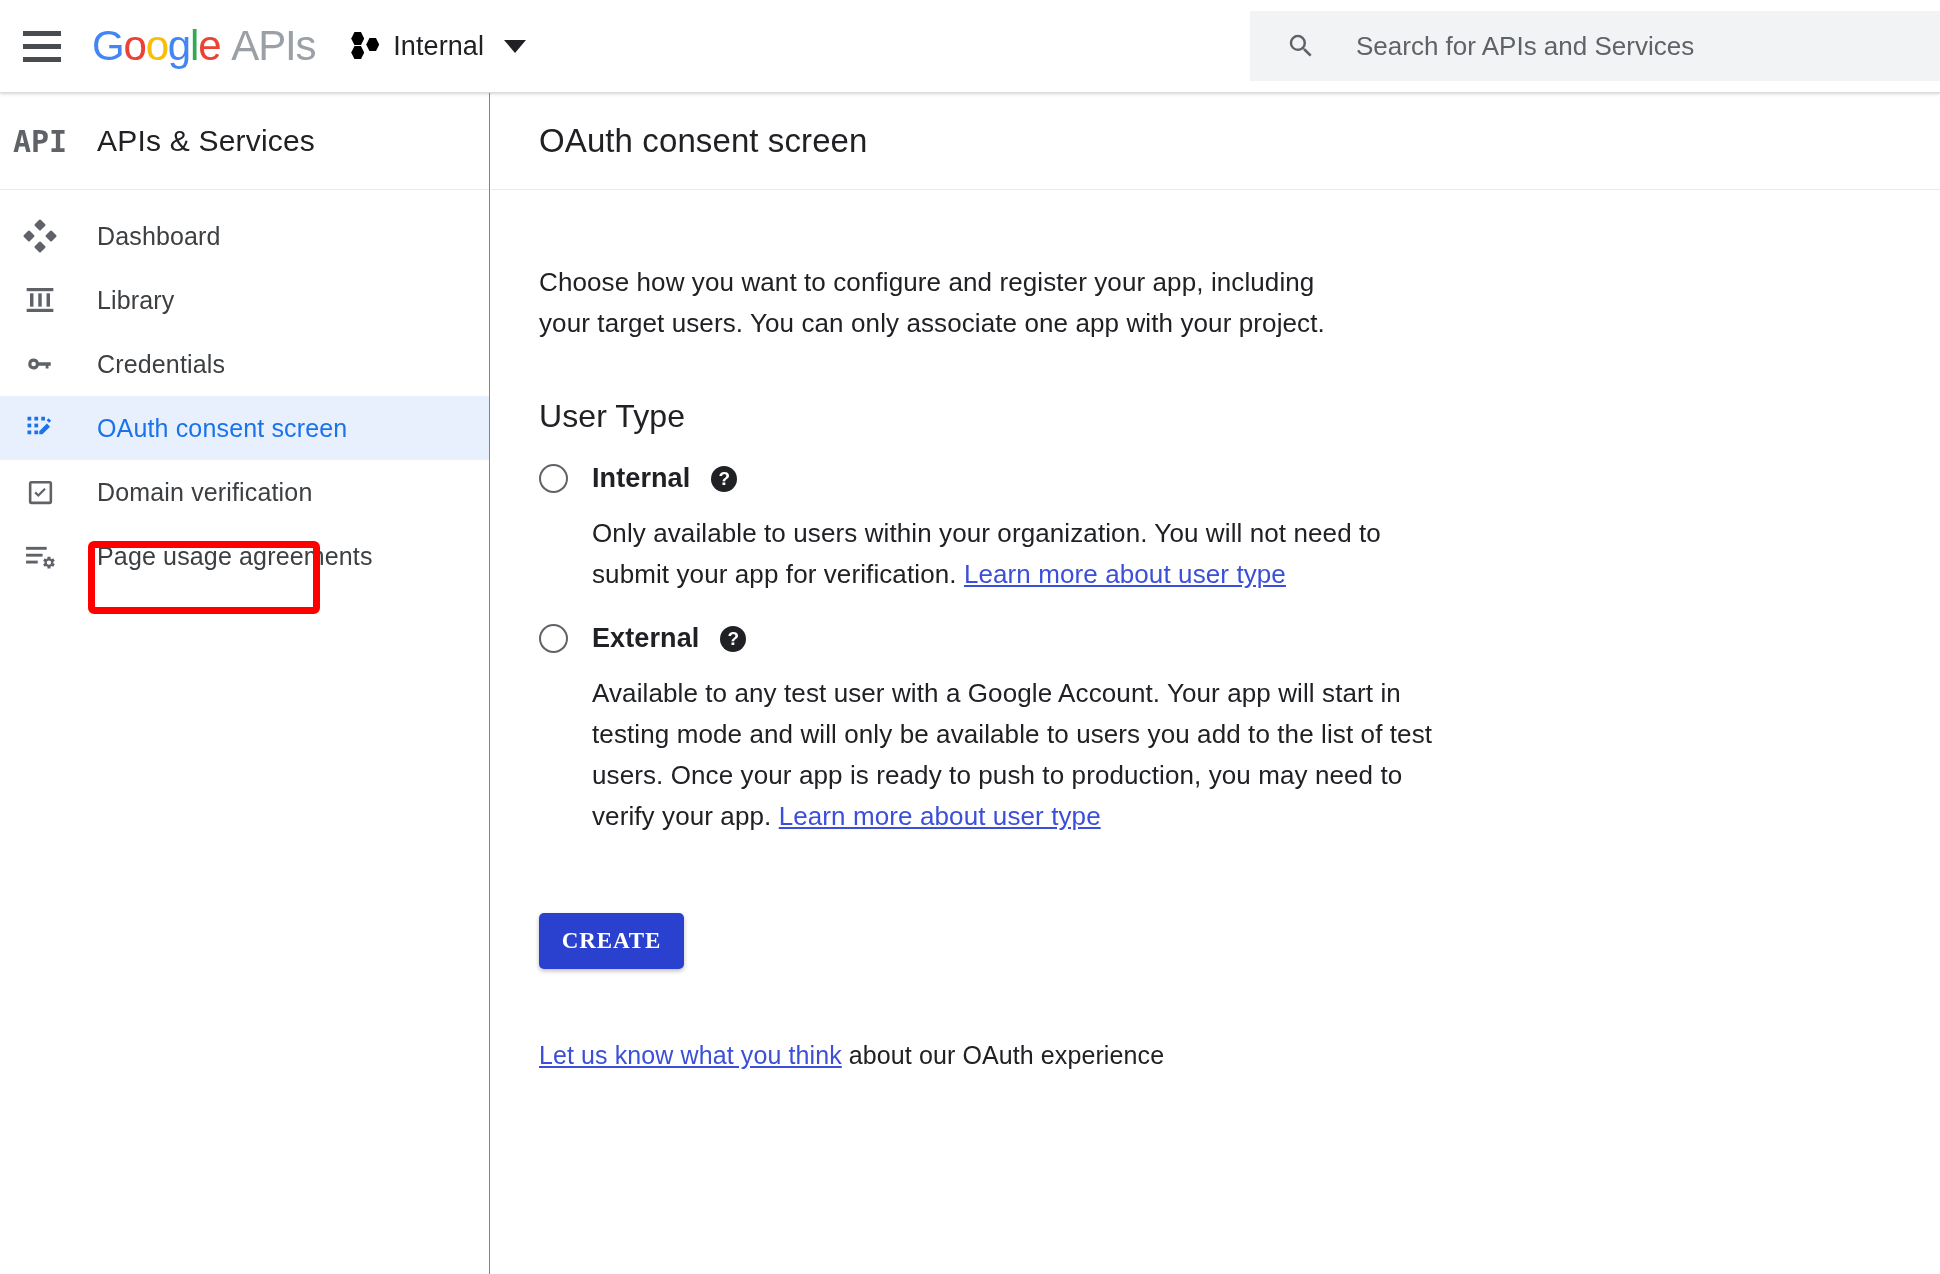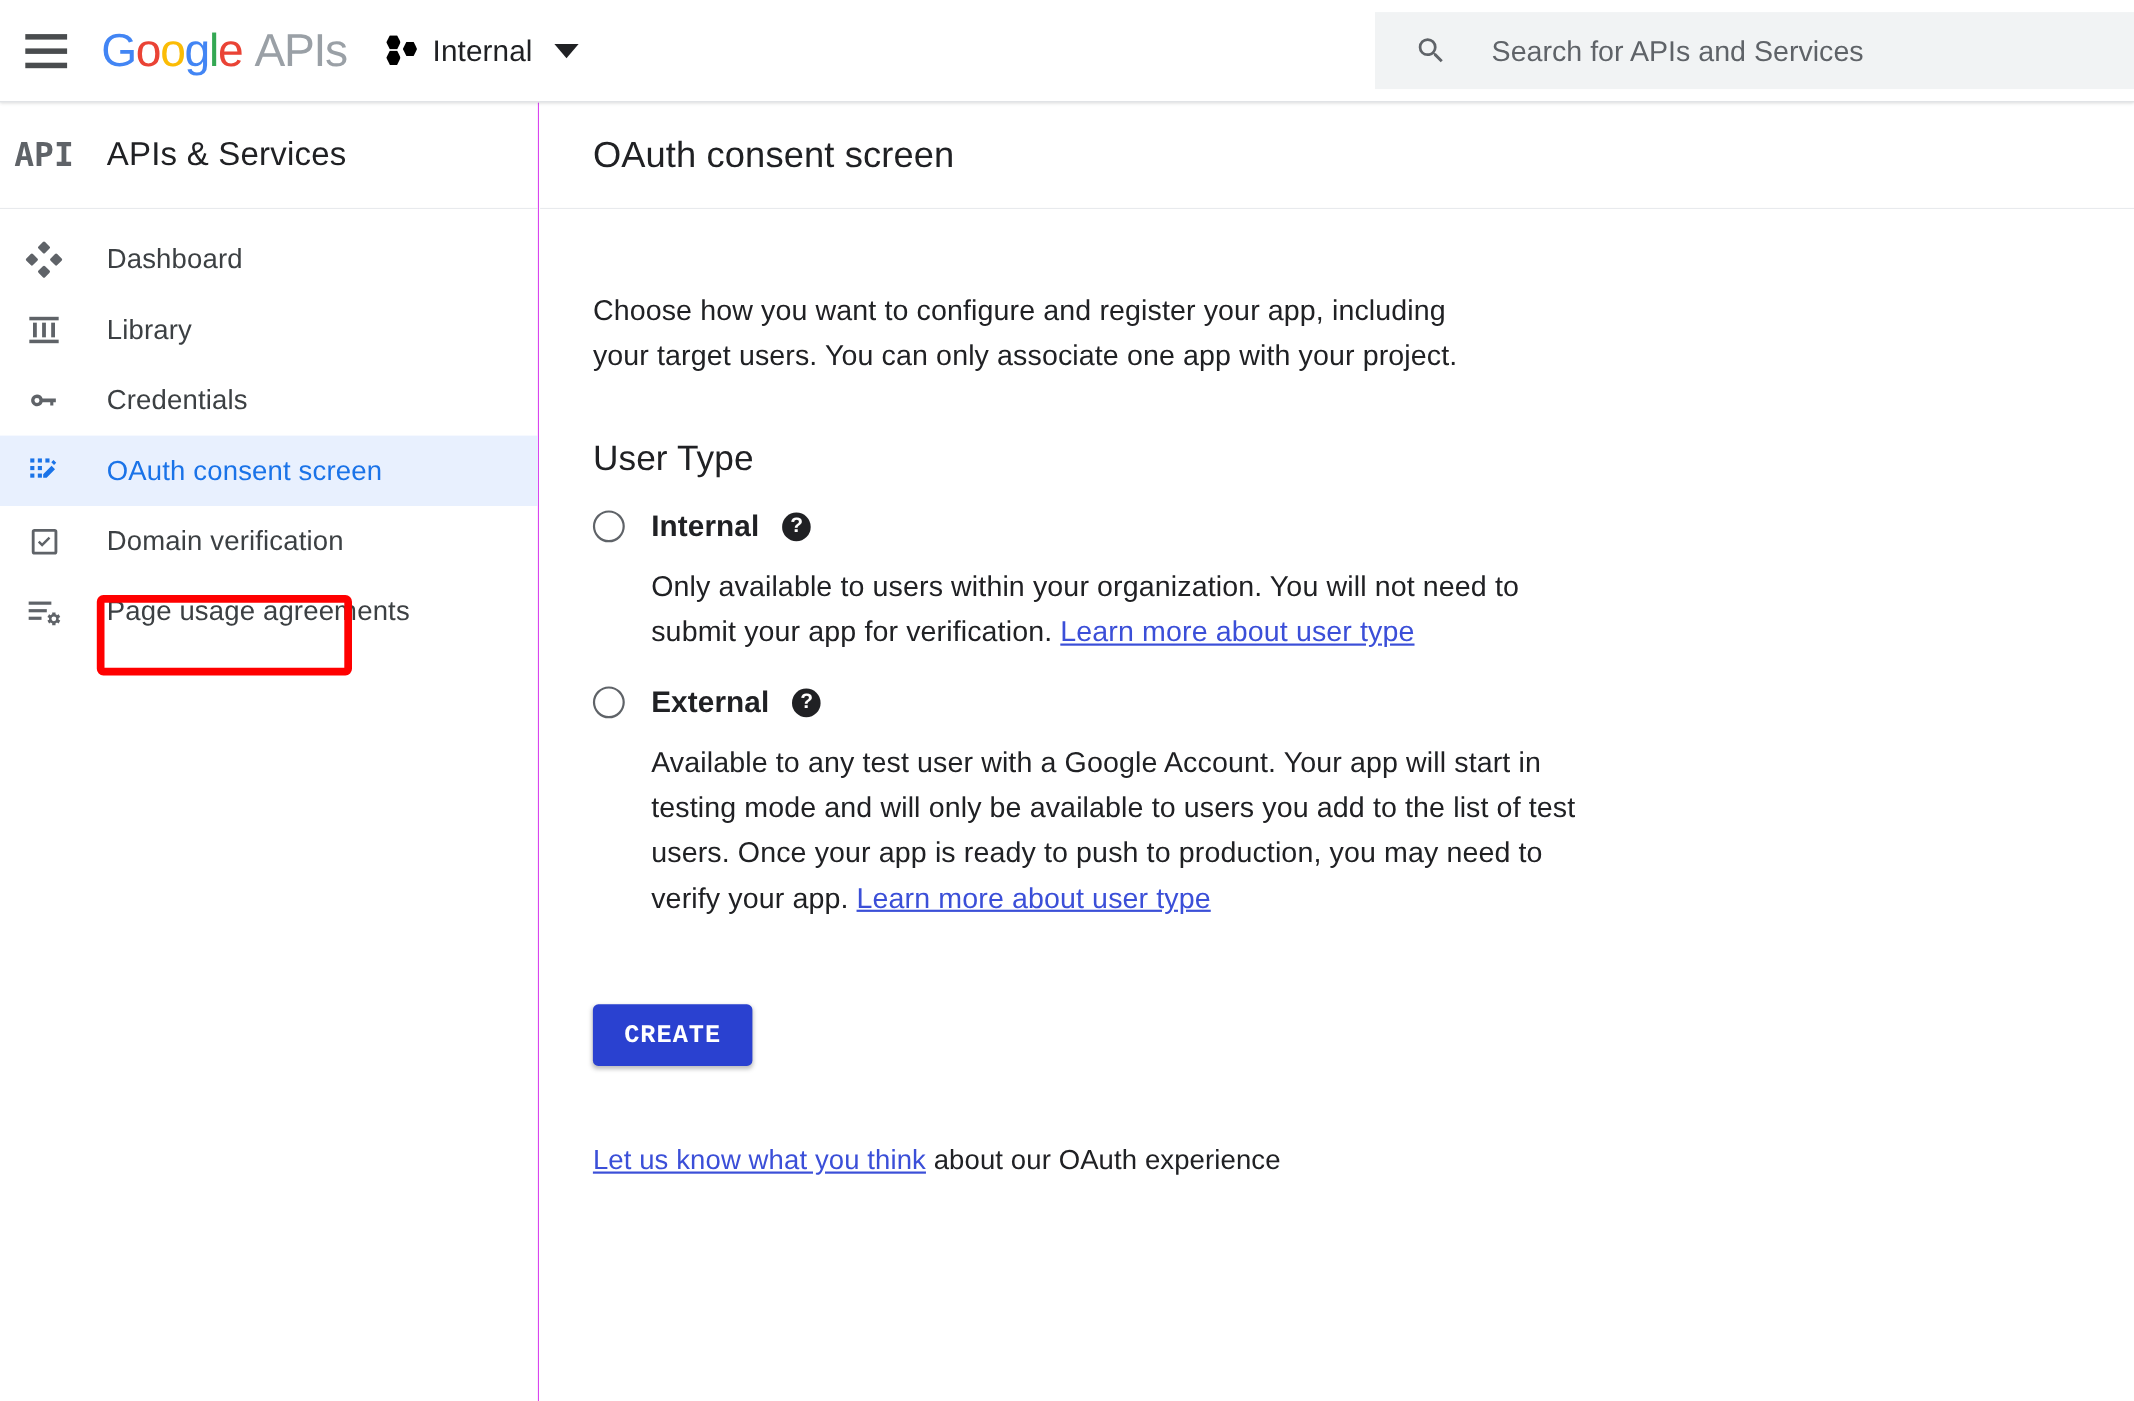--- a/index.html
+++ b/index.html
@@ -152,21 +152,21 @@
     margin-left: 53px; margin-top: 19px; max-width: 850px;
     font-size: 26px; line-height: 41px; color: #202124; letter-spacing: .1px;
   }
   .link { color: #3b4fd8; text-decoration: underline; cursor: pointer; }
 
   #create-button {
     margin-top: 76px; margin-left: 0px;
     width: 145px; height: 56px; border: none; border-radius: 5px;
     background: #2a41d0; color: #ffffff;
     font-size: 23px; font-weight: 700; letter-spacing: .9px;
-    font-family: Liberation Mono, monospace;
+    font-family: Liberation Serif, serif;
     cursor: pointer; box-shadow: 0 2px 4px rgba(60,64,67,.35);
   }
   #footer-note {
     margin-top: 72px; font-size: 25px; color: #202124; letter-spacing: .1px;
   }
 </style>
 </head>
 <body>
 
 <div id="topbar">

